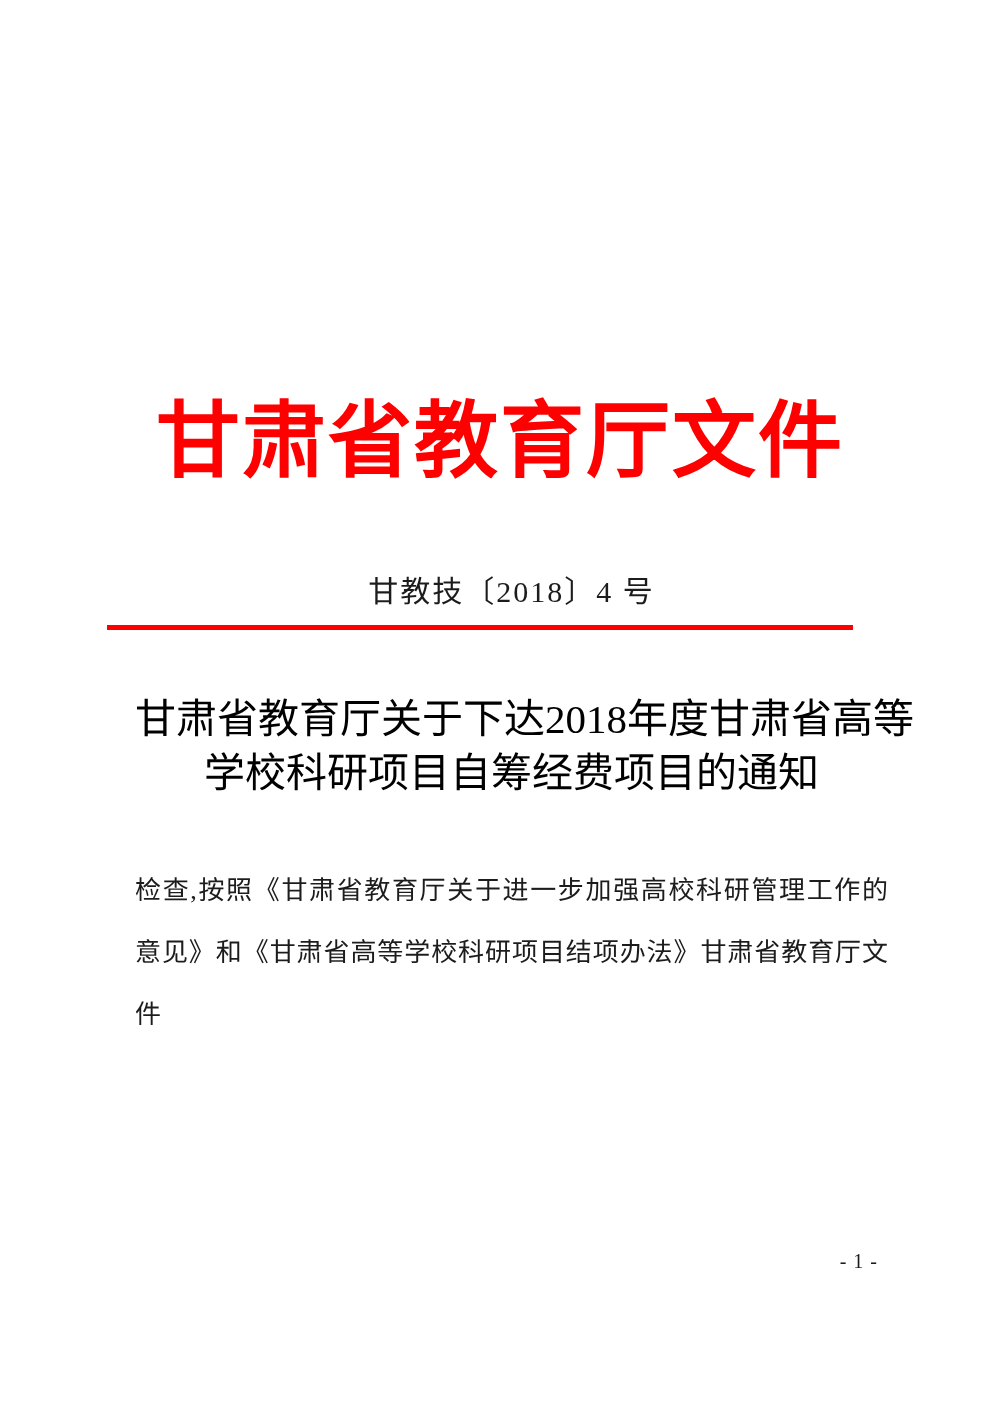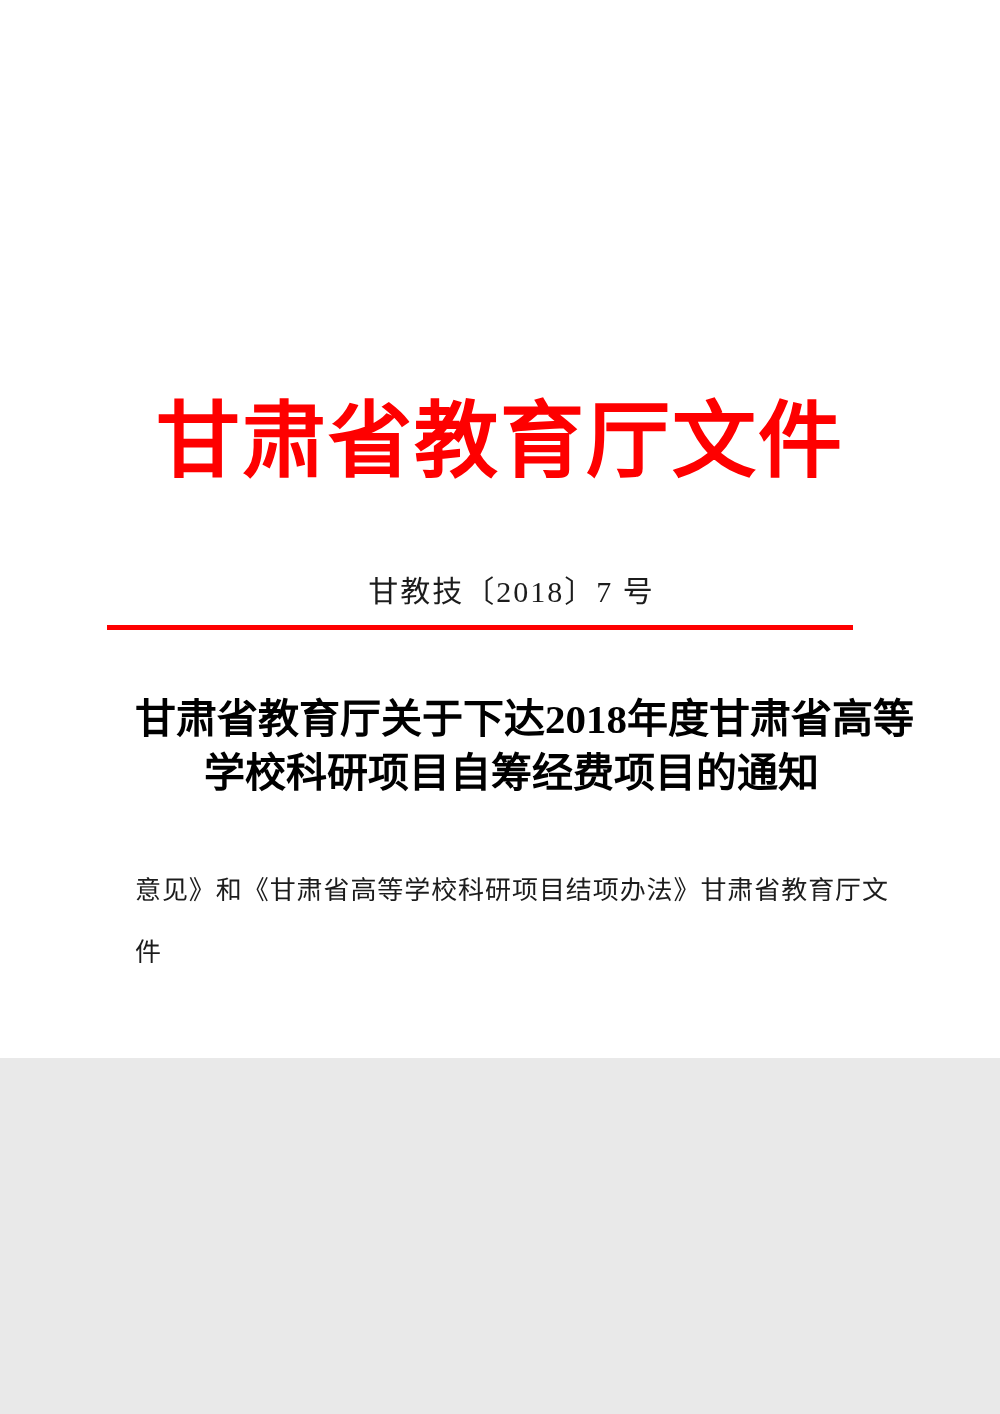--- a/index.html
+++ b/index.html
@@ -7,21 +7,21 @@
     --accent-red:#FE0000;
     --text:#000000;
     --body-text:#1c1c1c;
     --background:#FFFFFF;
   }
   *{margin:0;padding:0;box-sizing:border-box;}
   html,body{background:#e9e9e9;}
   .page{
     position:relative;
     width:1000px;
-    height:1058px;
+    height:1414px;
     margin:0 auto;
     background:var(--background);
     padding-top:392px;
     font-family:"Liberation Serif","DejaVu Serif",serif;
     color:var(--text);
     overflow:hidden;
   }
   .header-title{
     text-align:center;
     color:var(--accent-red);
@@ -44,21 +44,21 @@
     margin-left:107px;
     width:746px;
     height:5px;
     background:var(--accent-red);
   }
   .subject{
     margin:62px 112px 0 135px;
     text-align:center;
     font-size:41px;
     line-height:54px;
-    font-weight:700;
+    font-weight:400;
     color:var(--text);
   }
   .subject-line{display:block;white-space:nowrap;}
   .body-block{
     margin:60px 112px 0 135px;
     font-size:26px;
     line-height:62px;
     color:var(--body-text);
   }
   .salutation{
@@ -83,28 +83,29 @@
     letter-spacing:1px;
   }
 </style>
 </head>
 <body>
 
 <div class="page">
 
   <div class="header-title">甘肃省教育厅文件</div>
 
-  <div class="doc-number">甘教技〔2018〕7 号</div>
+  <div class="doc-number">甘教技〔2018〕4 号</div>
 
   <div class="red-line"></div>
 
   <h1 class="subject">
     <span class="subject-line">甘肃省教育厅关于下达2018年度甘肃省高等</span>
     <span class="subject-line">学校科研项目自筹经费项目的通知</span>
   </h1>
 
   <div class="body-block">
+    <p class="body-line">检查,按照《甘肃省教育厅关于进一步加强高校科研管理工作的</p>
     <p class="body-line">意见》和《甘肃省高等学校科研项目结项办法》甘肃省教育厅文件</p>
   </div>
 
   <div class="page-number">- 1 -</div>
 
 </div>
 
 </body></html>

